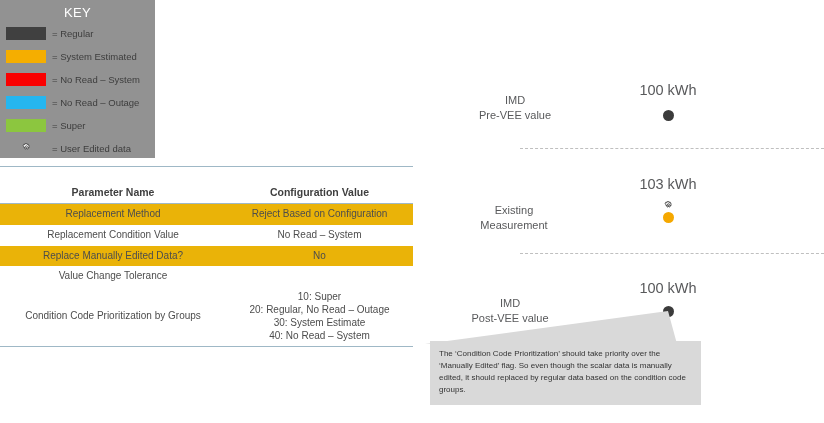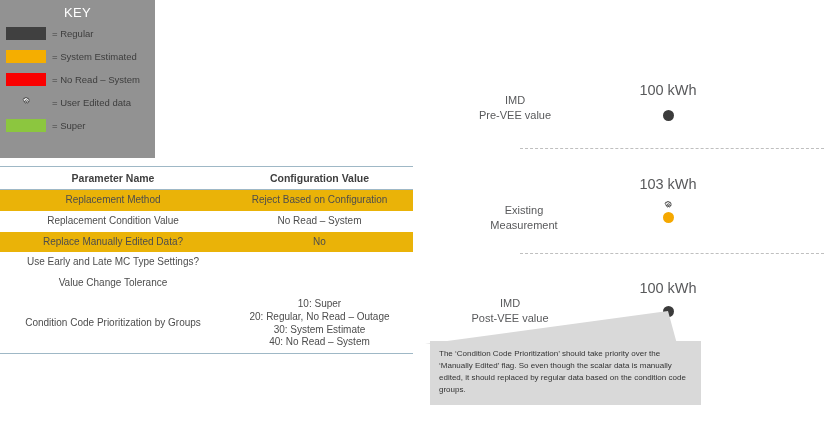--- a/index.html
+++ b/index.html
@@ -74,21 +74,21 @@
     width: 413px;
     border-collapse: collapse;
     font-size: 10px;
     color: #4d4d4d;
   }
   .param-table tr.header-row th {
     font-size: 10.5px;
     font-weight: bold;
     color: #3f3f3f;
     text-align: center;
-    padding: 5px 4px 5px 4px;
+    padding: 19px 4px 5px 4px;
     border-top: 1.3px solid #9fb8c6;
     border-bottom: 1.3px solid #9fb8c6;
     background: #ffffff;
   }
   .param-table td {
     padding: 4px 6px;
     text-align: center;
     vertical-align: middle;
     line-height: 1.28;
   }
@@ -173,62 +173,64 @@
       <span class="key-label">= System Estimated</span>
     </div>
 
     <div class="key-row">
       <span class="swatch-cell">
         <span class="swatch" style="background:#fa0000"></span>
       </span>
       <span class="key-label">= No Read – System</span>
     </div>
 
+    <div class="key-row">
+      <span class="swatch-cell">
+        <span class="swatch" style="background:#25b6ef"></span>
+      </span>
+      <span class="key-label">= No Read – Outage</span>
+    </div>
+
+    <div class="key-row">
+      <span class="swatch-cell">
+        <span class="swatch" style="background:#8cc63f"></span>
+      </span>
+      <span class="key-label">= Super</span>
+    </div>
 
     <div class="key-row">
       <span class="gear-cell">
         <span class="gear">
           <svg width="11" height="11" viewBox="0 0 24 24" aria-hidden="true">
             <path d="M13.6 1.6l.5 2.2 2.1-.8 1.4 1.8-1.5 1.7 1.9 1.3-.6 2.2-2.3.1.4 2.2-2.1 1-1.4-1.8-1.4 1.8-2.1-1 .4-2.2-2.3-.1-.6-2.2L5.9 6.5 4.4 4.8l1.4-1.8 2.1.8.5-2.2h5.2z" fill="#ffffff" stroke="#2f2f2f" stroke-width="1.6"></path>
             <circle cx="11.8" cy="8.1" r="2.1" fill="#ffffff" stroke="#2f2f2f" stroke-width="1.6"></circle>
           </svg>
         </span>
       </span>
       <span class="key-label">= User Edited data</span>
     </div>
-
-    <div class="key-row">
-      <span class="swatch-cell">
-        <span class="swatch" style="background:#8cc63f"></span>
-      </span>
-      <span class="key-label">= Super</span>
-    </div>
   </div>
 
   <table class="param-table">
     <tbody>
         <tr class="header-row">
       <th>Parameter Name</th>
       <th>Configuration Value</th>
     </tr>
     <tr class="shaded">
       <td class="pname">Replacement Method</td>
       <td class="pval">Reject Based on Configuration</td>
     </tr>
     <tr class="plain">
       <td class="pname">Replacement Condition Value</td>
       <td class="pval">No Read – System</td>
     </tr>
     <tr class="shaded">
       <td class="pname">Replace Manually Edited Data?</td>
       <td class="pval">No</td>
-    </tr>
-    <tr class="plain">
-      <td class="pname">Use Early and Late MC Type Settings?</td>
-      <td class="pval"></td>
     </tr>
     <tr class="plain">
       <td class="pname">Value Change Tolerance</td>
       <td class="pval"></td>
     </tr>
     <tr class="plain last-row">
       <td class="pname">Condition Code Prioritization by Groups</td>
       <td class="pval multi">10: Super
 20: Regular, No Read – Outage
 30: System Estimate
@@ -247,21 +249,21 @@
     <div class="divider" style="left:105px; top:148px; width:304px;"></div>
 
     <div class="value-label" style="left:203px; top:176px; width:100px;">103 kWh</div>
     <div class="gear-marker" style="left:248px; top:198px;">
       <svg width="11" height="11" viewBox="0 0 24 24" aria-hidden="true">
         <path d="M13.6 1.6l.5 2.2 2.1-.8 1.4 1.8-1.5 1.7 1.9 1.3-.6 2.2-2.3.1.4 2.2-2.1 1-1.4-1.8-1.4 1.8-2.1-1 .4-2.2-2.3-.1-.6-2.2L5.9 6.5 4.4 4.8l1.4-1.8 2.1.8.5-2.2h5.2z" fill="#ffffff" stroke="#2f2f2f" stroke-width="1.8"></path>
         <circle cx="11.8" cy="8.1" r="2.1" fill="#ffffff" stroke="#2f2f2f" stroke-width="1.8"></circle>
       </svg>
     </div>
     <div class="dot dot-orange" style="left:248px; top:212px;"></div>
-    <div class="stage-label" style="left:24px; top:203px; width:170px;">Existing
+    <div class="stage-label" style="left:14px; top:203px; width:170px;">Existing
 Measurement</div>
 
     <div class="divider" style="left:105px; top:253px; width:304px;"></div>
 
     <div class="value-label" style="left:203px; top:280px; width:100px;">100 kWh</div>
     <div class="dot dot-dark" style="left:248px; top:306px;"></div>
     <div class="stage-label" style="left:10px; top:296px; width:170px;">IMD
 Post-VEE value</div>
 
     <svg class="callout-arrow" style="left:10px; top:302px;" width="260" height="42">

